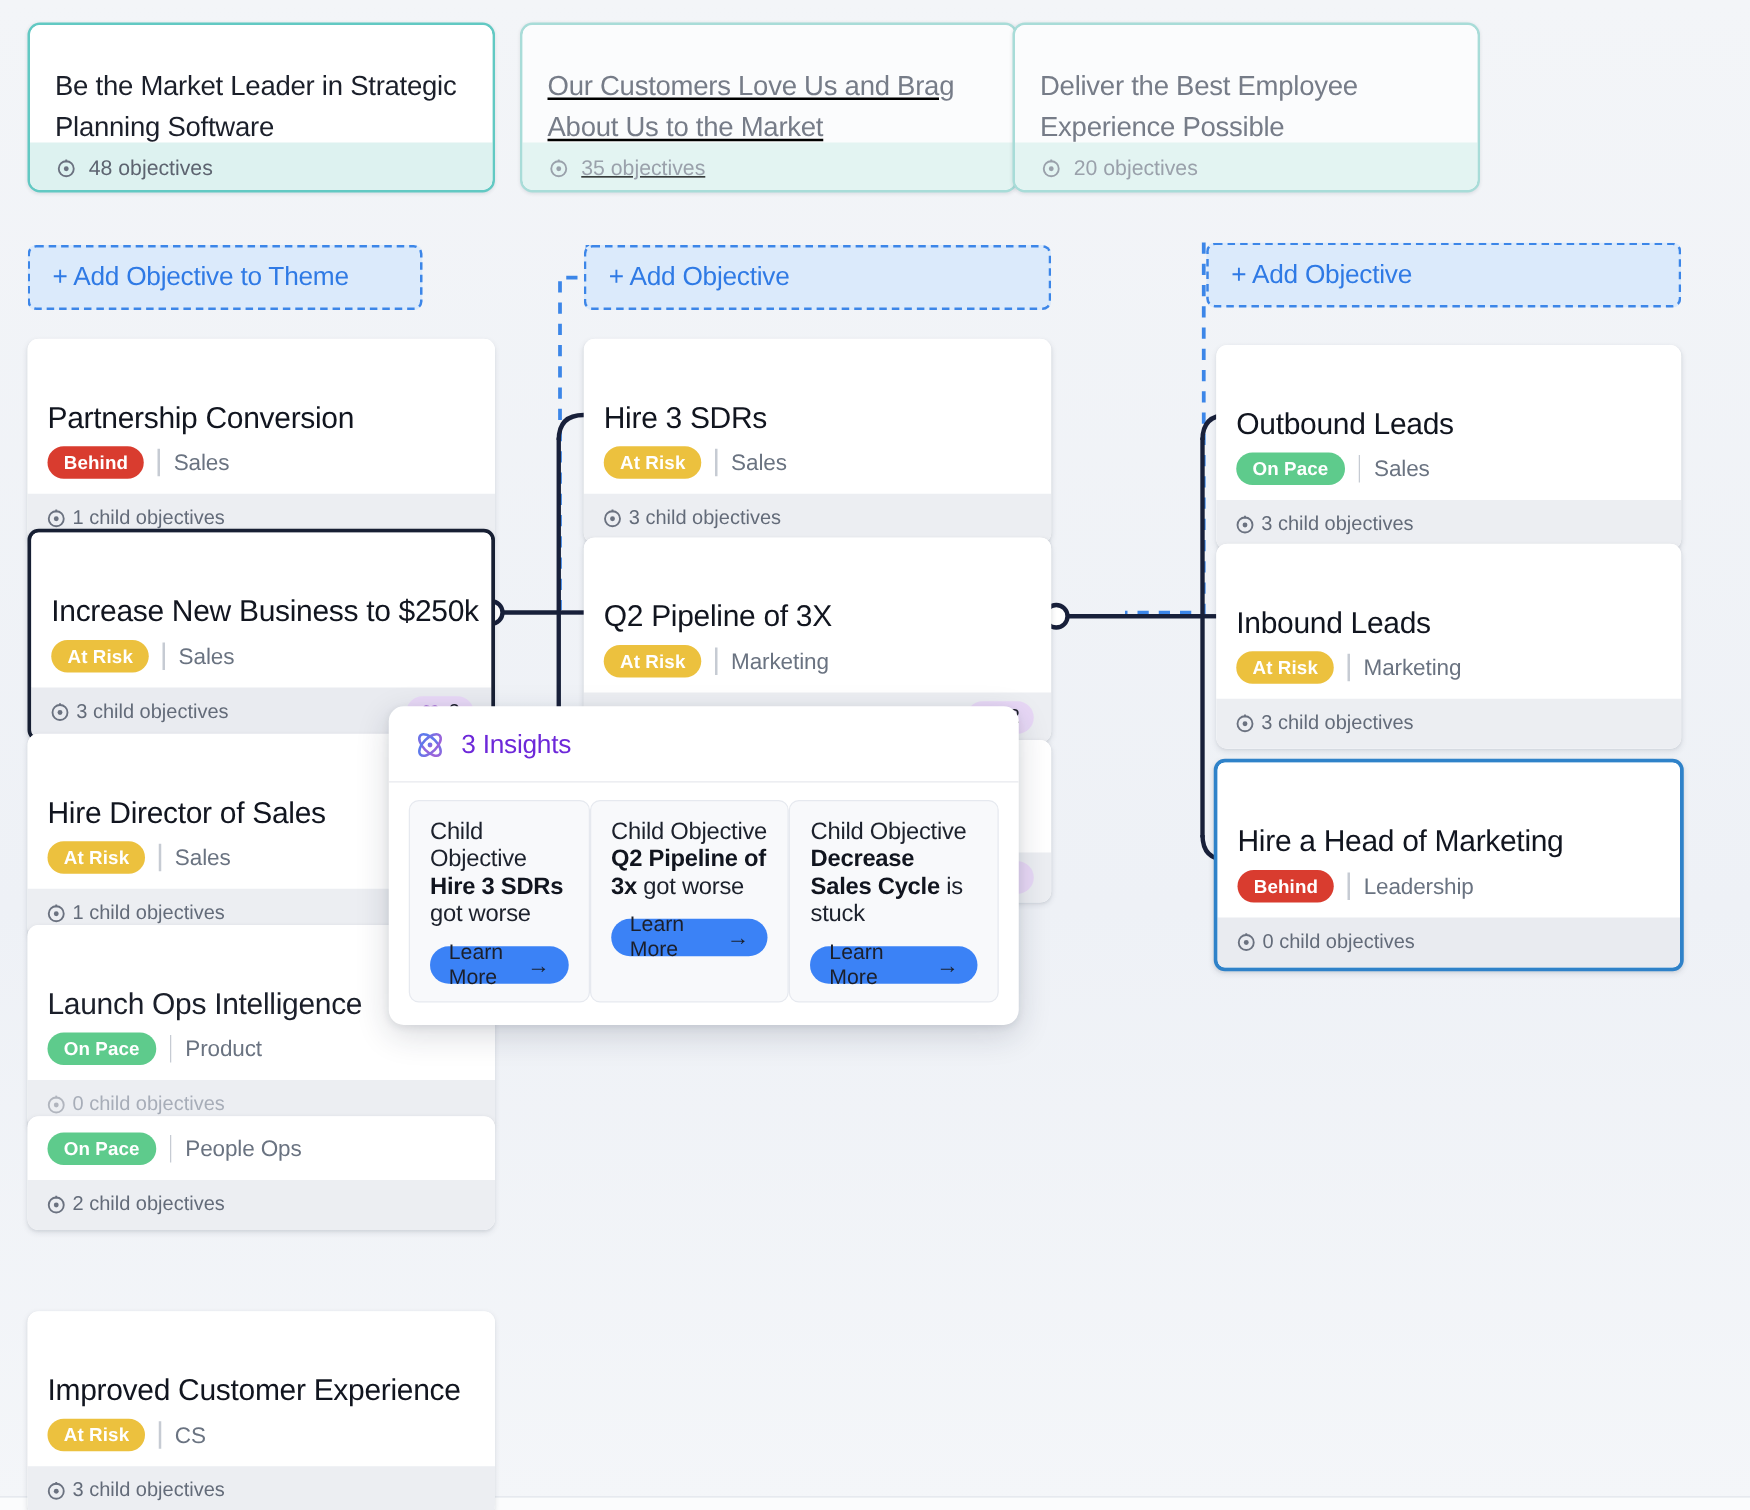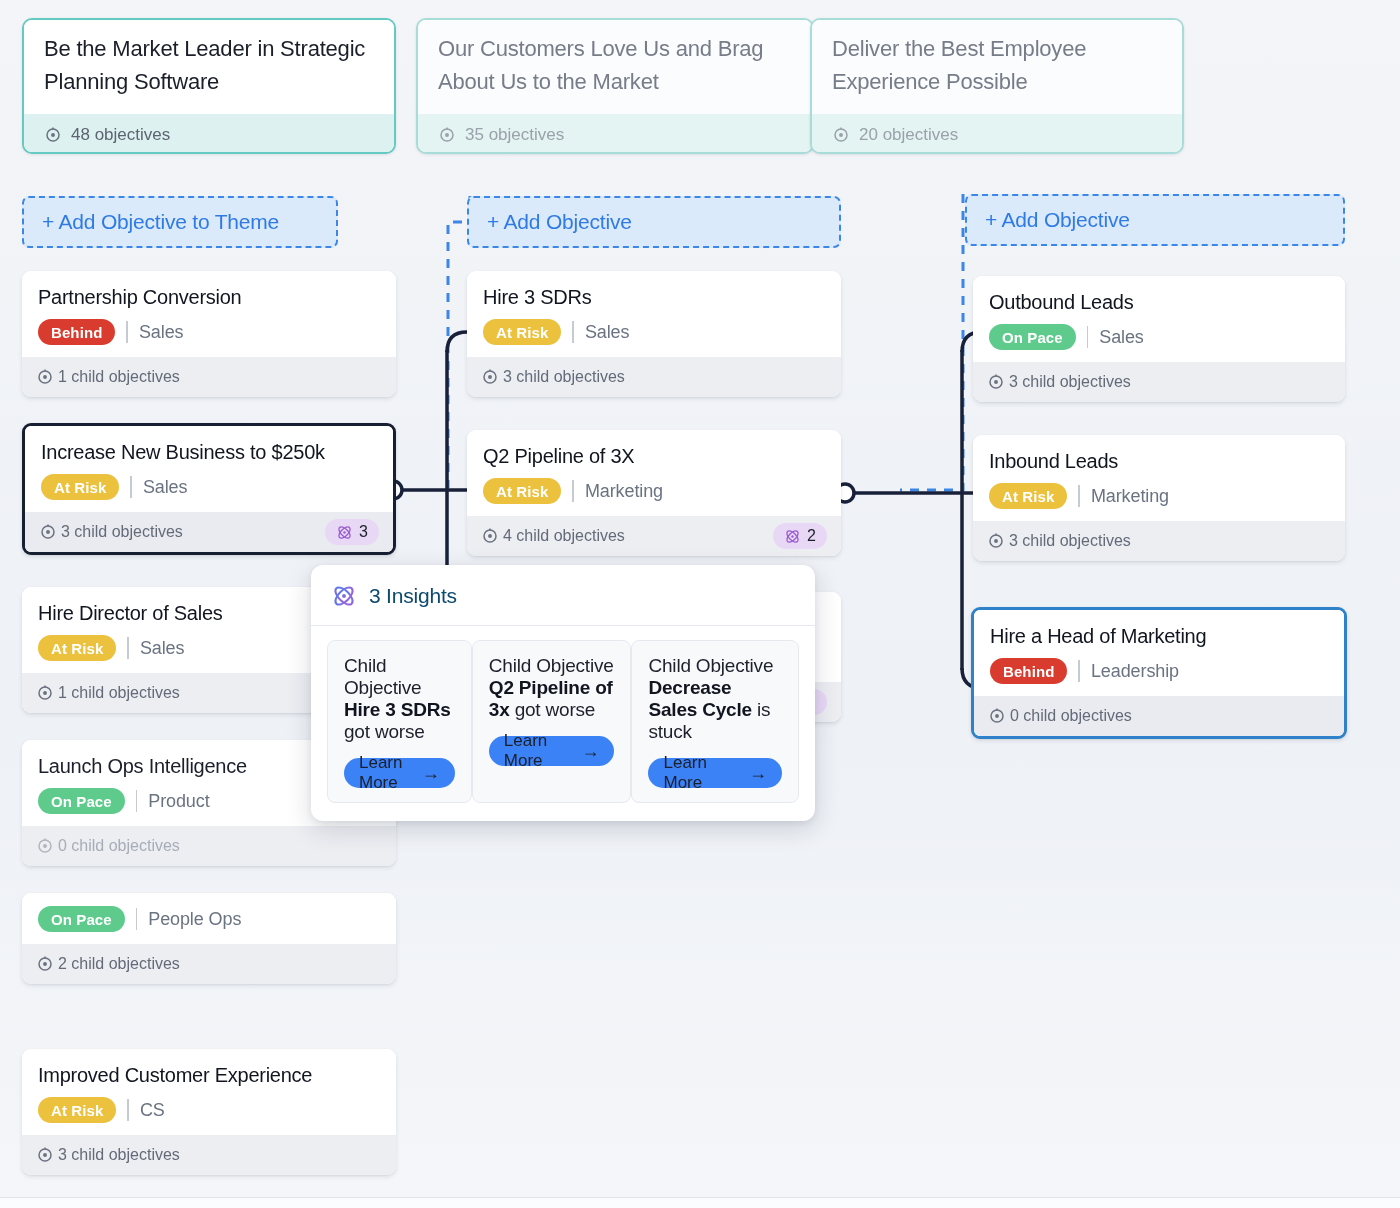--- a/index.html
+++ b/index.html
@@ -19,21 +19,21 @@
     background:#fbfcfd; border-top:1px solid #dfe3ea;
   }
 
   
   .theme-card {
     position: absolute; top: 18px; height: 136px;
     border-radius: 10px; overflow: hidden;
     background: #ffffff;
     box-shadow: 0 1px 3px rgba(22,30,50,.10);
   }
-  .theme-card .t-body { padding: 12px 20px 0 20px; height: 94px; }
+  .theme-card .t-body { padding: 32px 20px 0 20px; height: 94px; }
   .theme-card .t-title {
     font-size: 22px; line-height: 33px; font-weight: 400; letter-spacing: -.2px;
   }
   .theme-card .t-foot {
     height: 42px; display:flex; align-items:center; gap:9px;
     padding: 0 20px; font-size: 17px;
   }
   .theme-card.sel { border: 2.5px solid #62c9c3; }
   .theme-card.sel .t-title { color:#1b1f2a; }
   .theme-card.sel .t-body { background:#ffffff; }
@@ -57,22 +57,22 @@
 
   
   .obj-card {
     position: absolute; border-radius: 9px; overflow:hidden;
     background:#ffffff;
     box-shadow: 0 2px 5px rgba(25,34,55,.09), 0 1px 2px rgba(25,34,55,.06);
     z-index: 4;
   }
   .obj-card .o-body { background:#ffffff; padding: 13px 16px 12px 16px; }
   .obj-card .o-title {
-    font-size: 20px; line-height:26px; color:#11151f; letter-spacing:-.25px;
-    margin-bottom: 9px; white-space: nowrap;
+    font-size: 24px; line-height:26px; color:#11151f; letter-spacing:-.25px;
+    margin-bottom: 9px; white-space: nowrap; margin-top: 38px;
   }
   .obj-card .o-meta { display:flex; align-items:center; gap:11px; }
   .badge {
     display:inline-flex; align-items:center; justify-content:center;
     height: 26px; padding: 0 13px; border-radius: 13px;
     color:#ffffff; font-size: 15px; font-weight: 700; letter-spacing:.1px;
   }
   .badge.behind  { background:#d93c2f; }
   .badge.atrisk  { background:#ecc13e; }
   .badge.onpace  { background:#5ecb8c; }
@@ -106,21 +106,21 @@
   #insights-pop {
     position:absolute; left:311px; top:565px; width:504px;
     background:#ffffff; border-radius:12px;
     box-shadow: 0 8px 26px rgba(25,34,55,.16), 0 2px 6px rgba(25,34,55,.08);
     z-index: 20; overflow:hidden;
   }
   #insights-pop .ip-head {
     display:flex; align-items:center; gap:12px;
     padding: 18px 20px 16px 20px; border-bottom:1px solid #e7e9ee;
   }
-  #insights-pop .ip-title { font-size:21px; color:#0c4a6e; letter-spacing:-.2px; }
+  #insights-pop .ip-title { font-size:21px; color:#6d28d9; letter-spacing:-.2px; }
   #insights-pop .ip-list { padding: 14px 16px 18px 16px; display:flex; }
   .ins-item {
     background:#f8f9fb; border:1px solid #e6e9ef; border-radius:8px;
     padding: 14px 16px 14px 16px;
   }
   .ins-text { font-size:19px; color:#1c212c; letter-spacing:-.2px; margin-bottom:11px; }
   .ins-text b { font-weight:700; color:#11151f; }
   .learn-more {
     display:inline-flex; align-items:center; gap:10px;
     background:#3b82f6; border-radius:15px; height:30px; padding:0 15px;
@@ -163,21 +163,21 @@
     <div class="t-foot">
       <svg class="target-ico" viewBox="0 0 24 24" fill="none" stroke="#6b7280" stroke-width="2">
           <circle cx="12" cy="12" r="8"></circle>
           <circle cx="12" cy="12" r="2.6" fill="#6b7280" stroke="none"></circle>
           <line x1="12" y1="2" x2="12" y2="5"></line>
         </svg>
       <span>48 objectives</span>
     </div>
   </div>
 
-  <div class="theme-card unsel" style="left:416px; width:398px;">
+  <div class="theme-card unsel" style="left:416px; width:398px;text-decoration:underline;">
     <div class="t-body">
       <div class="t-title">Our Customers Love Us and Brag About Us to the Market</div>
     </div>
     <div class="t-foot">
       <svg class="target-ico" viewBox="0 0 24 24" fill="none" stroke="#9aa1ab" stroke-width="2">
           <circle cx="12" cy="12" r="8"></circle>
           <circle cx="12" cy="12" r="2.6" fill="#9aa1ab" stroke="none"></circle>
           <line x1="12" y1="2" x2="12" y2="5"></line>
         </svg>
       <span>35 objectives</span>

